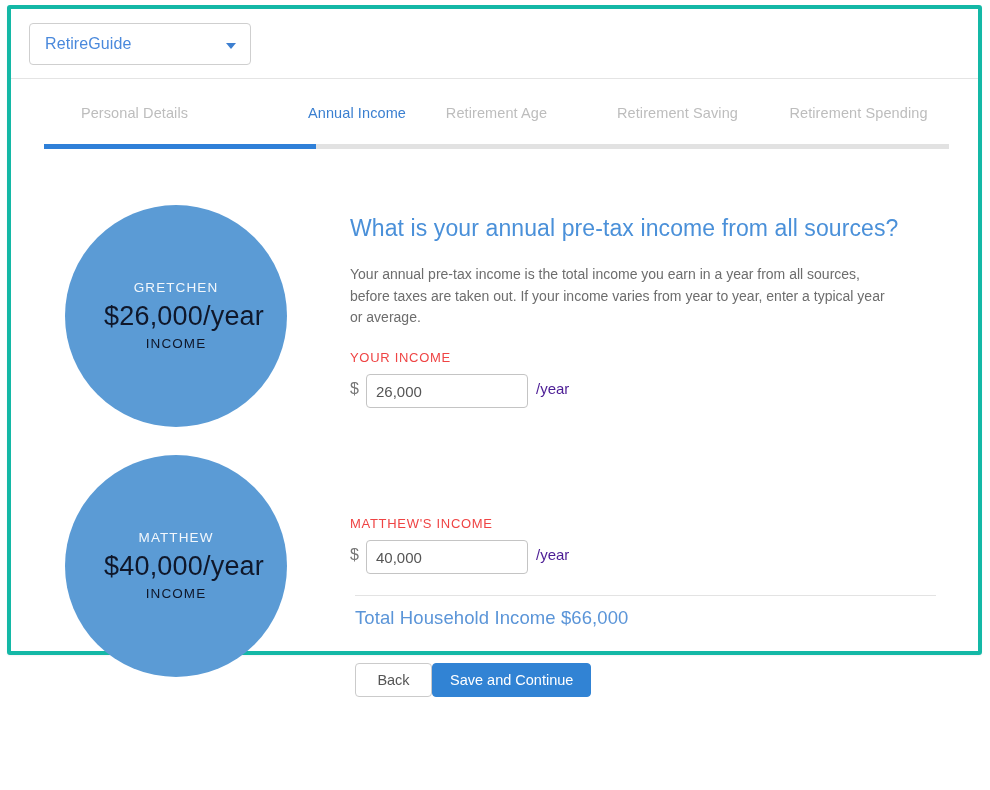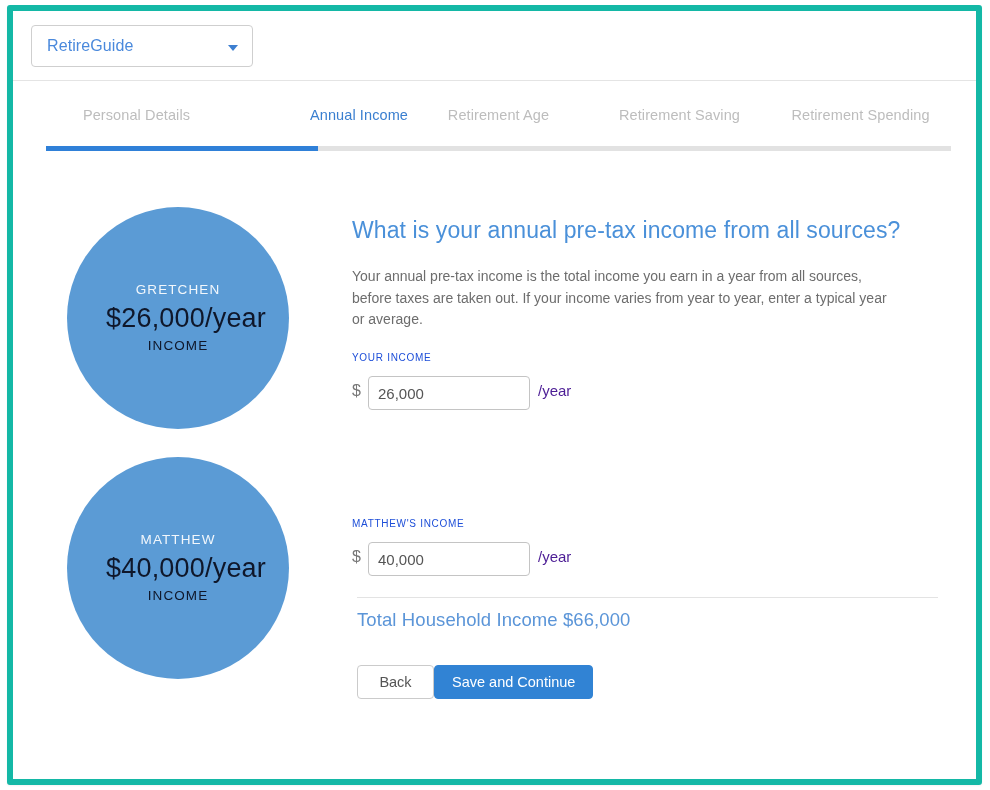--- a/index.html
+++ b/index.html
@@ -14,23 +14,23 @@
     font-family: "Liberation Sans", sans-serif;
     -webkit-font-smoothing: antialiased;
   }
 
   
   .page-frame {
     position: absolute;
     left: 7px;
     top: 5px;
     width: 975px;
-    height: 780px;
-    background: #ffffff;
-    border: 6px solid #14b8a6;
+    height: 650px;
+    background: #ffffff;
+    border: 4px solid #14b8a6;
     border-radius: 3px;
     box-sizing: border-box;
     box-shadow: 0 1px 2px rgba(0,0,0,0.05);
   }
 
   
   .header-bar {
     position: absolute;
     left: 0;
     top: 0;
@@ -192,23 +192,23 @@
     left: 0;
     top: 107px;
     width: 537px;
     font-size: 14px;
     line-height: 21.5px;
     color: #6d6d6d;
   }
 
   .field-label {
     position: absolute;
-    font-size: 10px;
+    font-size: 13px;
     letter-spacing: 0.7px;
-    color: #1d4ed8;
+    color: #ef4444;
   }
   .field-label-1 { left: 0; top: 193px; }
   .field-label-2 { left: 0; top: 359px; }
 
   .field-row {
     position: absolute;
     left: 0;
     height: 34px;
   }
   .field-row-1 { top: 217px; }

